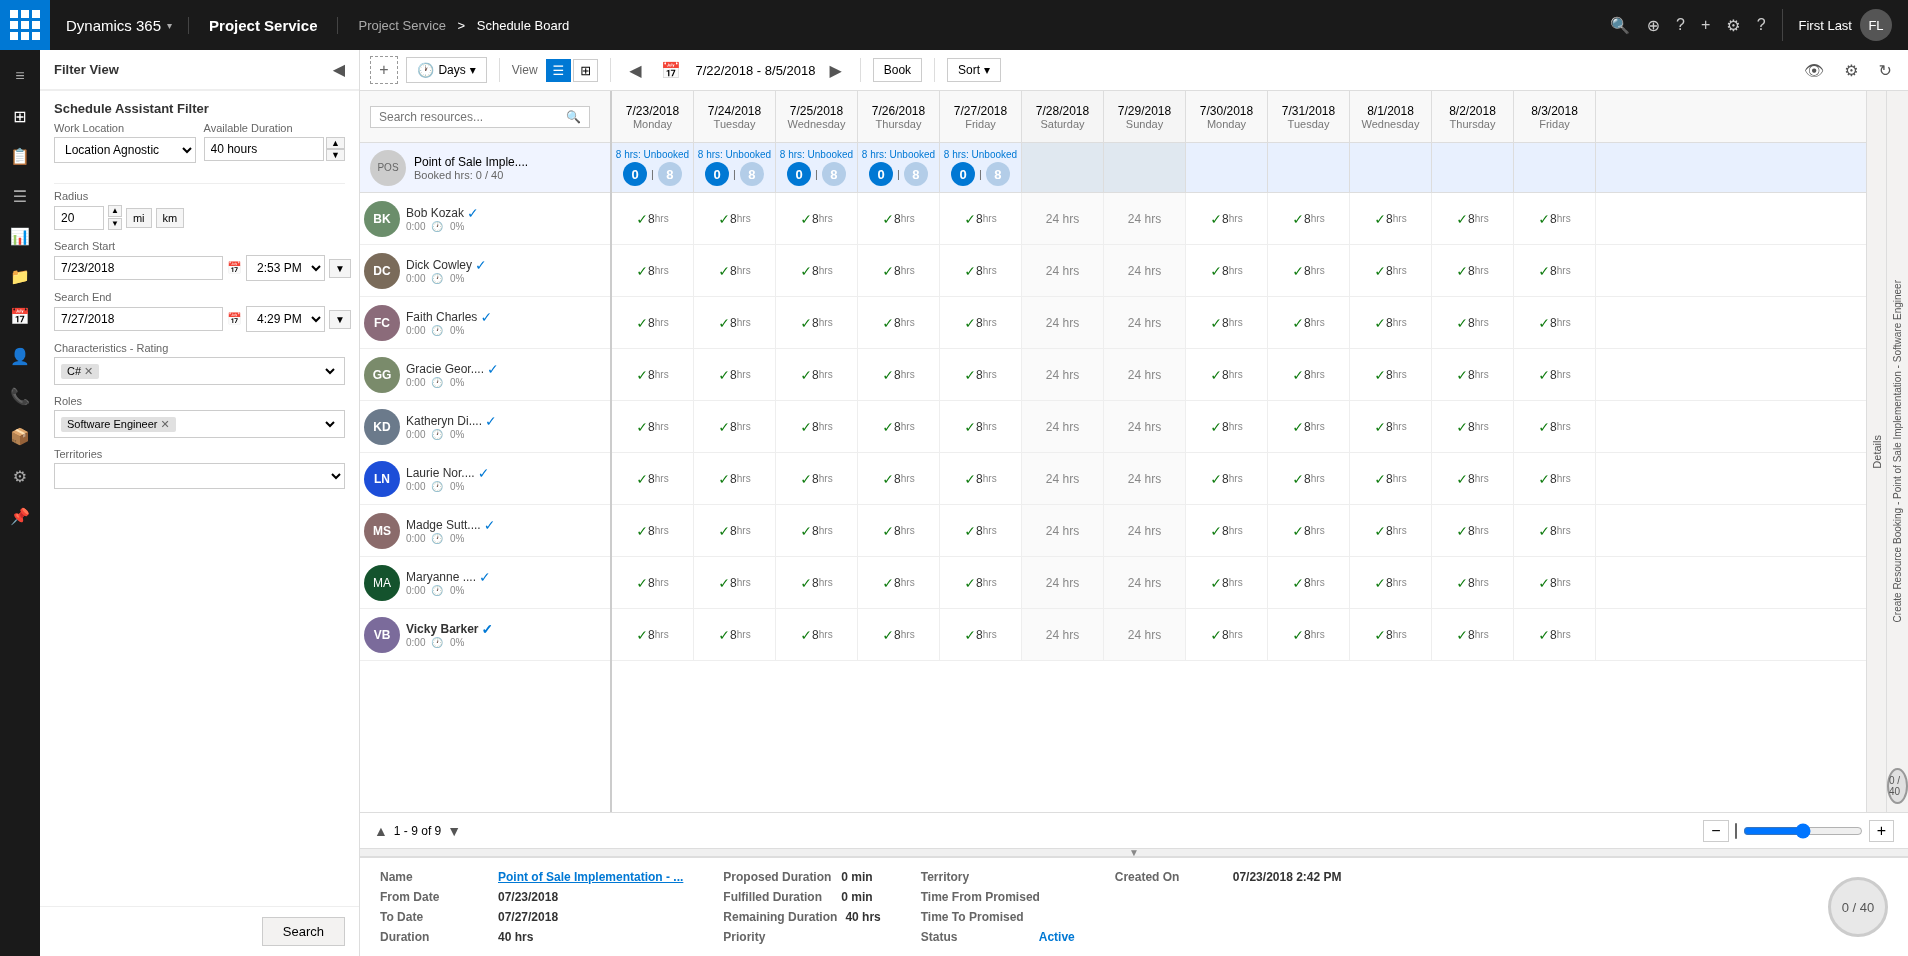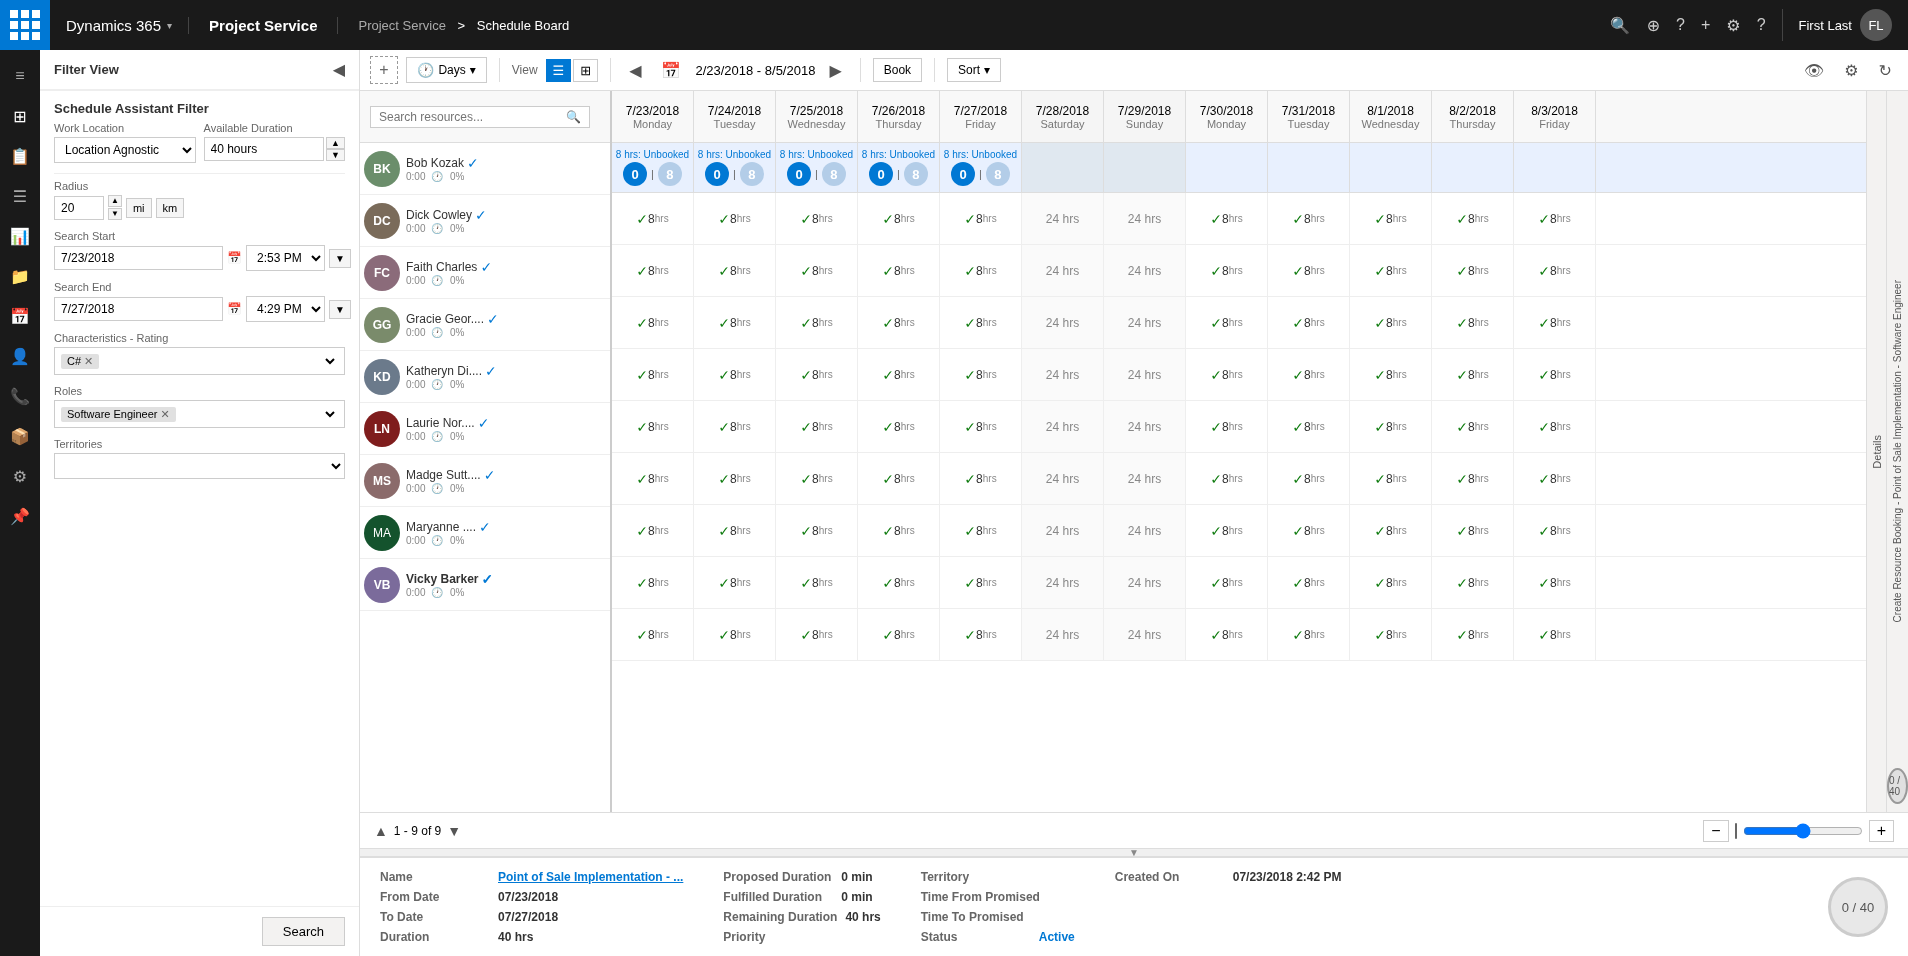--- a/index.html
+++ b/index.html
@@ -31,21 +31,21 @@
     .sidebar-icons { width: 40px; background: #1a1a1a; display: flex; flex-direction: column; align-items: center; padding-top: 8px; gap: 4px; }
     .sidebar-icon-btn { width: 36px; height: 36px; display: flex; align-items: center; justify-content: center; cursor: pointer; color: #aaa; font-size: 16px; border-radius: 2px; }
     .sidebar-icon-btn.active { color: #fff; }
 
     
     .filter-panel { width: 320px; background: #fff; border-right: 1px solid #ddd; display: flex; flex-direction: column; overflow-y: auto; }
     .filter-header { display: flex; align-items: center; justify-content: space-between; padding: 10px 14px; border-bottom: 1px solid #eee; }
     .filter-title { font-size: 13px; font-weight: 600; color: #333; }
     .filter-section-title { font-size: 13px; font-weight: 600; color: #333; padding: 10px 14px 6px; border-top: 1px solid #eee; }
     .filter-body { padding: 0 14px 10px; flex: 1; }
-    .filter-row { display: flex; gap: 8px; margin-bottom: 10px; }
+    .filter-row { display: flex; gap: 8px; margin-bottom: 20px; }
     .filter-field { flex: 1; }
     .filter-label { font-size: 11px; color: #666; margin-bottom: 3px; }
     .filter-select { width: 100%; border: 1px solid #ccc; padding: 4px 6px; font-size: 12px; background: #fff; cursor: pointer; }
     .filter-input { flex: 1; border: 1px solid #ccc; padding: 4px 6px; font-size: 12px; }
     .filter-spinner { display: flex; flex-direction: column; }
     .filter-spinner button { padding: 0 4px; font-size: 9px; border: 1px solid #ccc; background: #f5f5f5; cursor: pointer; line-height: 10px; height: 12px; }
     .radius-row { display: flex; gap: 4px; align-items: center; }
     .radius-input { width: 50px; border: 1px solid #ccc; padding: 4px 6px; font-size: 12px; }
     .radius-unit-btn { border: 1px solid #ccc; padding: 3px 6px; font-size: 11px; background: #f5f5f5; cursor: pointer; }
     .date-row { display: flex; align-items: center; gap: 4px; margin-bottom: 10px; }
@@ -292,21 +292,21 @@
       </button>
       <div class="toolbar-sep"></div>
       <span style="font-size:12px;color:#666">View</span>
       <div class="toolbar-view-icons">
         <button class="view-icon-btn active">☰</button>
         <button class="view-icon-btn">⊞</button>
       </div>
       <div class="toolbar-sep"></div>
       <button class="toolbar-icon-btn">◀</button>
       <button class="toolbar-icon-btn">📅</button>
-      <span style="font-size:13px;font-weight:500">2/23/2018 - 8/5/2018</span>
+      <span style="font-size:13px;font-weight:500">7/22/2018 - 8/5/2018</span>
       <button class="toolbar-icon-btn">▶</button>
       <div class="toolbar-sep"></div>
       <button class="toolbar-btn">Book</button>
       <div class="toolbar-sep"></div>
       <button class="toolbar-btn">
         <span>Sort</span>
         <span>▾</span>
       </button>
       <div class="toolbar-right">
         <button class="toolbar-icon-btn">👁</button>
@@ -319,20 +319,29 @@
 
       <div class="grid-left">
 
         <div class="left-header">
           <div class="search-resources-box">
             <input class="search-resources-input" placeholder="Search resources..." type="text" style="">
             <span style="cursor:pointer;color:#555">🔍</span>
           </div>
         </div>
 
+        <div class="left-req-cell">
+          <div style="display:flex;gap:8px;align-items:center">
+            <div style="width:36px;height:36px;border-radius:50%;background:#ccc;display:flex;align-items:center;justify-content:center;font-size:10px;color:#666">POS</div>
+            <div>
+              <div style="font-size:12px;font-weight:500">Point of Sale Imple....</div>
+              <div style="font-size:11px;color:#666">Booked hrs: 0 / 40</div>
+            </div>
+          </div>
+        </div>
 
         <div class="left-body" id="left-body">
         <div class="left-res-row">
     <div style="width:36px;height:36px;border-radius:50%;background:#6b8e6b;flex-shrink:0;display:flex;align-items:center;justify-content:center;color:#fff;font-size:12px;font-weight:600">BK</div>
     <div>
       <div style="font-size:12px;font-weight:500;color:#333;display:flex;align-items:center;gap:3px">
         Bob Kozak <span style="color:#0078d4;font-size:14px">✓</span>
       </div>
       <div style="font-size:10px;color:#888;display:flex;gap:6px">
         <span>0:00</span>
@@ -387,21 +396,21 @@
         Katheryn Di.... <span style="color:#0078d4;font-size:14px">✓</span>
       </div>
       <div style="font-size:10px;color:#888;display:flex;gap:6px">
         <span>0:00</span>
         <span>🕐</span>
         <span>0%</span>
       </div>
     </div>
             </div>
             <div class="left-res-row">
-    <div style="width:36px;height:36px;border-radius:50%;background:#7f1d1d;flex-shrink:0;display:flex;align-items:center;justify-content:center;color:#fff;font-size:12px;font-weight:600">LN</div>
+    <div style="width:36px;height:36px;border-radius:50%;background:#1d4ed8;flex-shrink:0;display:flex;align-items:center;justify-content:center;color:#fff;font-size:12px;font-weight:600">LN</div>
     <div>
       <div style="font-size:12px;font-weight:500;color:#333;display:flex;align-items:center;gap:3px">
         Laurie Nor.... <span style="color:#0078d4;font-size:14px">✓</span>
       </div>
       <div style="font-size:10px;color:#888;display:flex;gap:6px">
         <span>0:00</span>
         <span>🕐</span>
         <span>0%</span>
       </div>
     </div>

